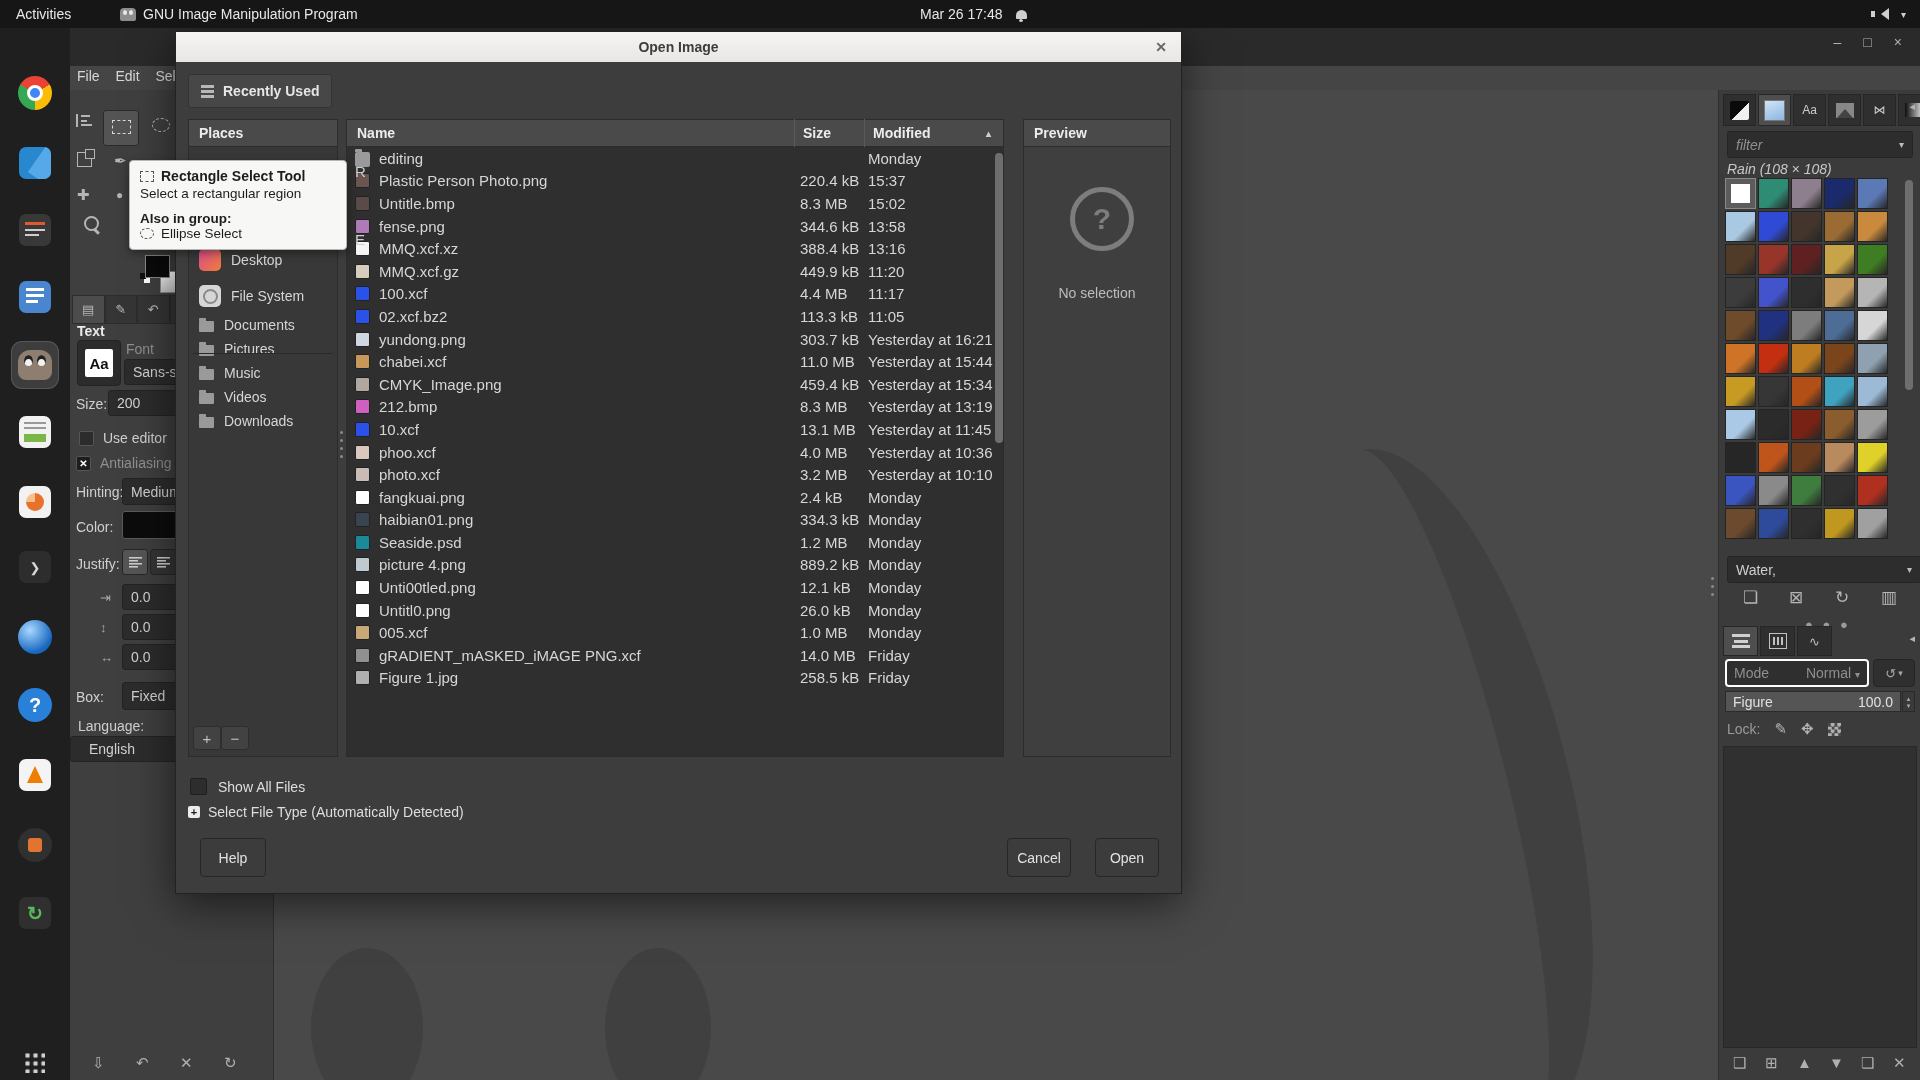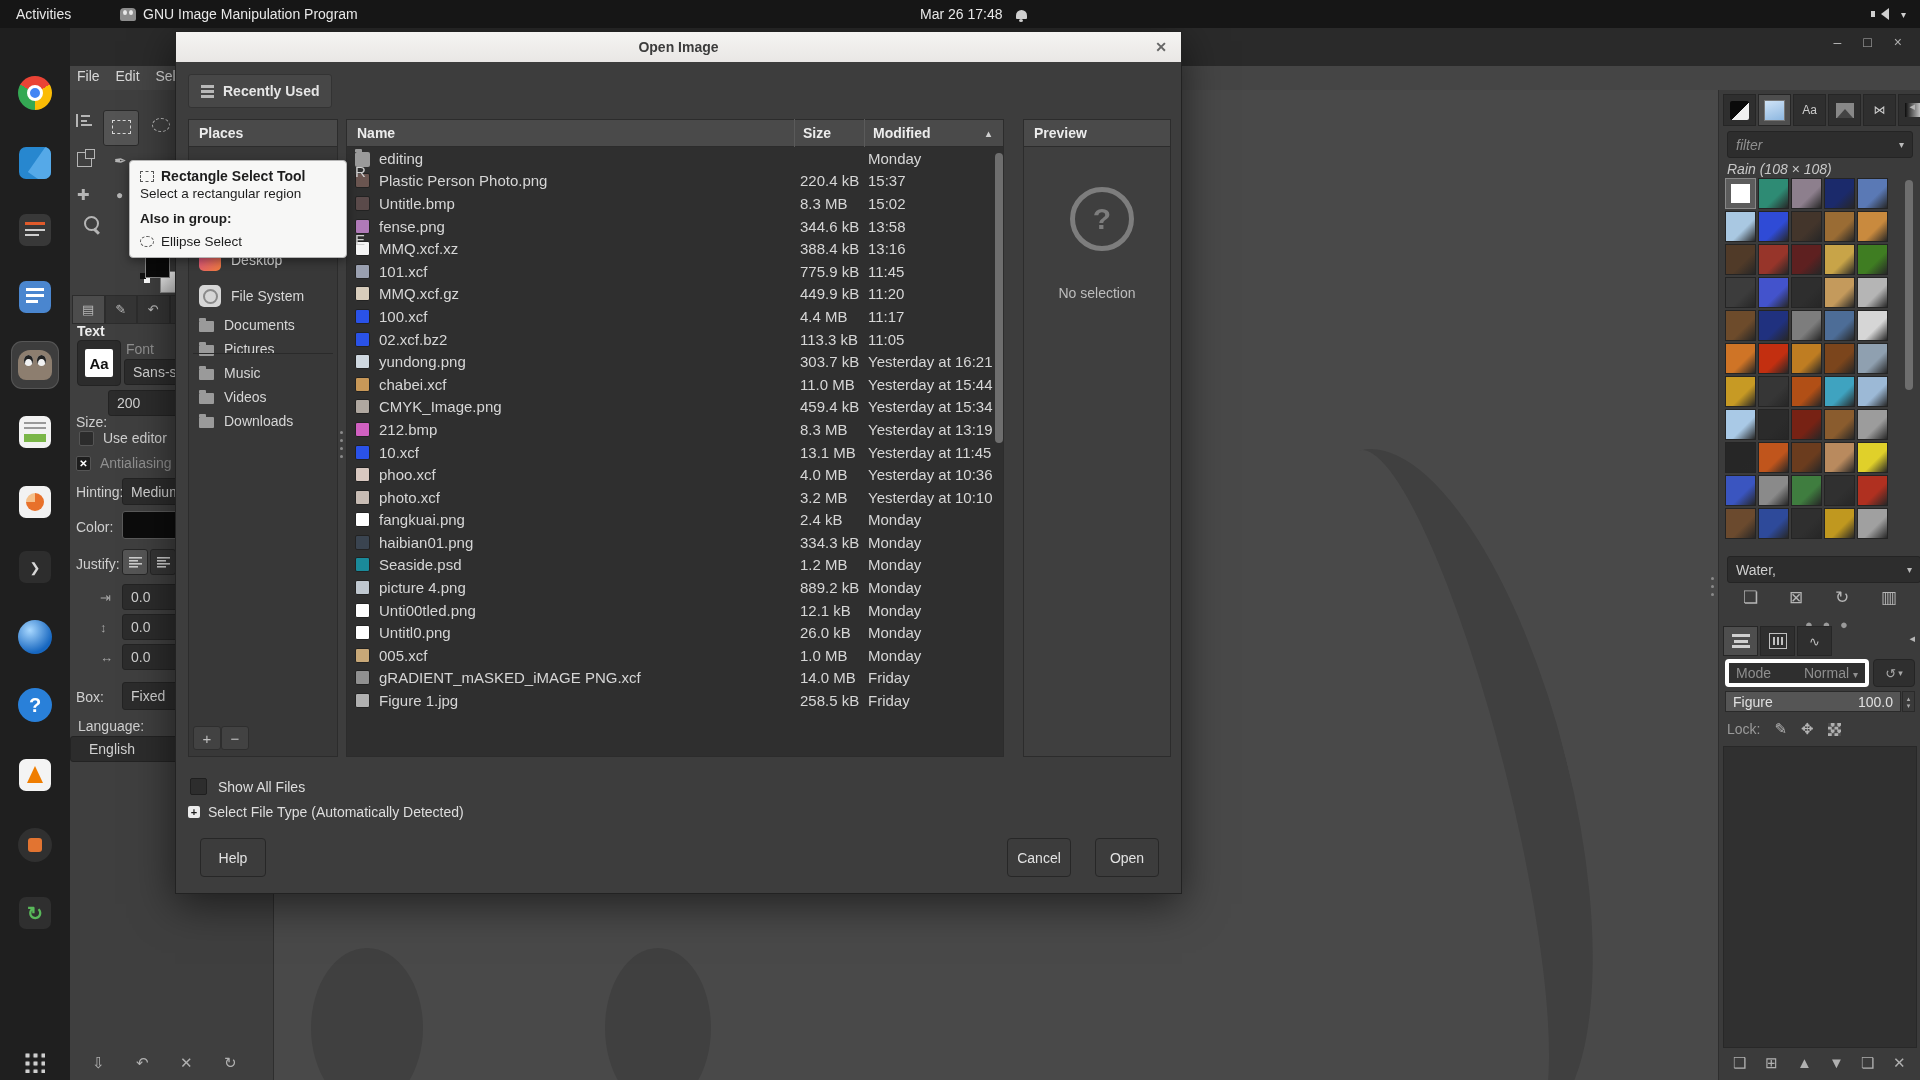--- a/index.html
+++ b/index.html
@@ -125,21 +125,21 @@
   .dots3h{position:absolute;left:86px;top:527px;color:#9a9a9a;font-size:13px;letter-spacing:3px;}
   .ltabs{position:absolute;left:4px;top:536px;display:flex;gap:2px;}
   .ltab{width:33px;height:28px;background:#2f2f2f;border:1px solid #262626;display:flex;align-items:center;justify-content:center;}
   .ltab.on{background:#4e4e4e;}
   .g-layers{width:18px;height:14px;background:
     linear-gradient(#d0d0d0,#d0d0d0) 0 0/18px 3px no-repeat,
     linear-gradient(#d0d0d0,#d0d0d0) 2px 5.5px/14px 3px no-repeat,
     linear-gradient(#d0d0d0,#d0d0d0) 0 11px/18px 3px no-repeat;}
   .g-channels{width:16px;height:14px;border:1.5px solid #c0c0c0;display:flex;gap:2px;align-items:center;justify-content:center;}
   .g-channels i{display:block;width:2px;height:8px;background:#c0c0c0;}
-  .moderow{position:absolute;left:6px;top:569px;width:144px;height:28px;background:#2f2f2f;border:4px solid #ffffff;border-radius:4px;color:#8f8f8f;font-size:14px;display:flex;align-items:center;justify-content:space-between;padding:0 7px;box-sizing:border-box;}
+  .moderow{position:absolute;left:6px;top:569px;width:144px;height:28px;background:#2f2f2f;border:2px solid #ffffff;border-radius:4px;color:#8f8f8f;font-size:14px;display:flex;align-items:center;justify-content:space-between;padding:0 7px;box-sizing:border-box;}
   .modesw{position:absolute;left:154px;top:569px;width:42px;height:28px;background:#2f2f2f;border:1px solid #242424;border-radius:4px;color:#a8a8a8;font-size:13px;display:flex;align-items:center;justify-content:center;gap:2px;box-sizing:border-box;}
   .opacityrow{position:absolute;left:6px;top:601px;width:176px;height:21px;background:#555;border:1px solid #2a2a2a;color:#e0e0e0;font-size:14px;display:flex;align-items:center;justify-content:space-between;padding:0 7px;box-sizing:border-box;}
   .spinner{position:absolute;left:183px;top:601px;width:13px;height:21px;background:#3a3a3a;border:1px solid #2a2a2a;color:#aaa;font-size:7px;display:flex;flex-direction:column;align-items:center;justify-content:center;line-height:7px;box-sizing:border-box;}
   .lockrow{position:absolute;left:8px;top:630px;display:flex;align-items:center;gap:14px;color:#9a9a9a;font-size:14px;}
   .checker{width:13px;height:13px;background:repeating-conic-gradient(#b0b0b0 0 25%,#4a4a4a 0 50%) 0 0/6.5px 6.5px;}
   .emptylist{position:absolute;left:4px;top:656px;width:192px;height:300px;background:#303030;border:1px solid #282828;}
 
   
   #dialog{position:absolute;left:175px;top:31px;width:1007px;height:863px;background:#3d3d3d;z-index:10;box-shadow:0 10px 40px rgba(0,0,0,.55);border:1px solid #222;box-sizing:border-box;}
   #dlg-titlebar{position:absolute;left:0;top:0;width:100%;height:30px;background:linear-gradient(#f5f4f2,#e9e7e5);display:flex;align-items:center;justify-content:center;color:#3c3c3c;font-weight:bold;font-size:14px;}
@@ -184,21 +184,21 @@
   .dlg-check{position:absolute;display:flex;align-items:center;gap:11px;color:#dedede;font-size:14px;}
   .bigchk{width:15px;height:15px;background:#2d2d2d;border:1px solid #1f1f1f;border-radius:2px;}
   .expbox{width:12px;height:12px;background:#ececec;border-radius:2px;color:#1a1a1a;font-size:11px;font-weight:bold;display:flex;align-items:center;justify-content:center;line-height:0;}
   .dlgbtn{position:absolute;height:37px;background:#3c3c3c;border:1px solid #272727;border-radius:4px;color:#e2e2e2;font-size:14px;display:flex;align-items:center;justify-content:center;}
 
   
   #tooltip{position:absolute;left:129px;top:160px;width:218px;background:#f7f7f6;border:1px solid #b5b5b5;border-radius:4px;box-shadow:0 3px 10px rgba(0,0,0,.4);z-index:30;color:#1d1d1d;padding:7px 10px 8px 10px;box-sizing:border-box;}
   #tooltip .tt-row{display:flex;align-items:center;gap:7px;}
   .tt-title{font-weight:bold;font-size:14px;}
   .tt-sub{font-size:13.5px;margin:2px 0 10px 0;}
-  .tt-group{font-weight:bold;font-size:13.5px;margin-bottom:8px;}
+  .tt-group{font-weight:bold;font-size:13.5px;margin-bottom:0;}
   .tt-rect{width:12px;height:9px;border:1px dashed #555;flex:0 0 auto;}
   .tt-ellipse{width:12px;height:9px;border:1px dashed #555;border-radius:50%;flex:0 0 auto;}
   .ttkey{position:absolute;color:#cfcfcf;font-size:15px;z-index:31;}
 
   .rd-handle{position:absolute;left:1711px;top:577px;display:flex;flex-direction:column;gap:5px;z-index:5;}
   .rd-handle i{width:3px;height:3px;border-radius:50%;background:#8a8a8a;}
 </style>
 </head>
 <body>
 
@@ -280,21 +280,21 @@
     <div class="abs lbl" style="left:7px;top:233px;font-weight:bold;color:#ececec">Text</div>
 
     <div class="aabtn">
       <div class="aainner">Aa</div>
     </div>
     <div class="abs lbl-dim" style="left:56px;top:251px">Font</div>
     <div class="inputbox abs" style="left:54px;top:269px;width:66px;height:24px">
         <span>Sans-se</span>
       </div>
 
-    <div class="abs lbl" style="left:6px;top:324px">Size:</div>
+    <div class="abs lbl" style="left:6px;top:306px">Size:</div>
     <div class="inputbox abs" style="left:38px;top:300px;width:82px;height:24px">
         <span>200</span>
       </div>
 
     <div class="abs" style="left:9px;top:340px;display:flex;align-items:center;gap:9px">
       <span class="chk"></span>
       <span class="lbl">Use editor</span>
     </div>
     <div class="abs" style="left:6px;top:365px;display:flex;align-items:center;gap:9px">
       <span class="chk" style="background:#1d1d1d">✕</span>
@@ -663,26 +663,20 @@
             <div class="fs">344.6 kB</div>
             <div class="fm">13:58</div>
           </div>
           <div class="file-row">
             <div class="fi" style="background: rgb(245, 245, 245);"></div>
             <div class="fn">MMQ.xcf.xz</div>
             <div class="fs">388.4 kB</div>
             <div class="fm">13:16</div>
           </div>
           <div class="file-row">
-            <div class="fi" style="background: rgb(154, 160, 176);"></div>
-            <div class="fn">101.xcf</div>
-            <div class="fs">775.9 kB</div>
-            <div class="fm">11:45</div>
-          </div>
-          <div class="file-row">
             <div class="fi" style="background: rgb(216, 205, 188);"></div>
             <div class="fn">MMQ.xcf.gz</div>
             <div class="fs">449.9 kB</div>
             <div class="fm">11:20</div>
           </div>
           <div class="file-row">
             <div class="fi" style="background: rgb(42, 82, 232);"></div>
             <div class="fn">100.xcf</div>
             <div class="fs">4.4 MB</div>
             <div class="fm">11:17</div>

